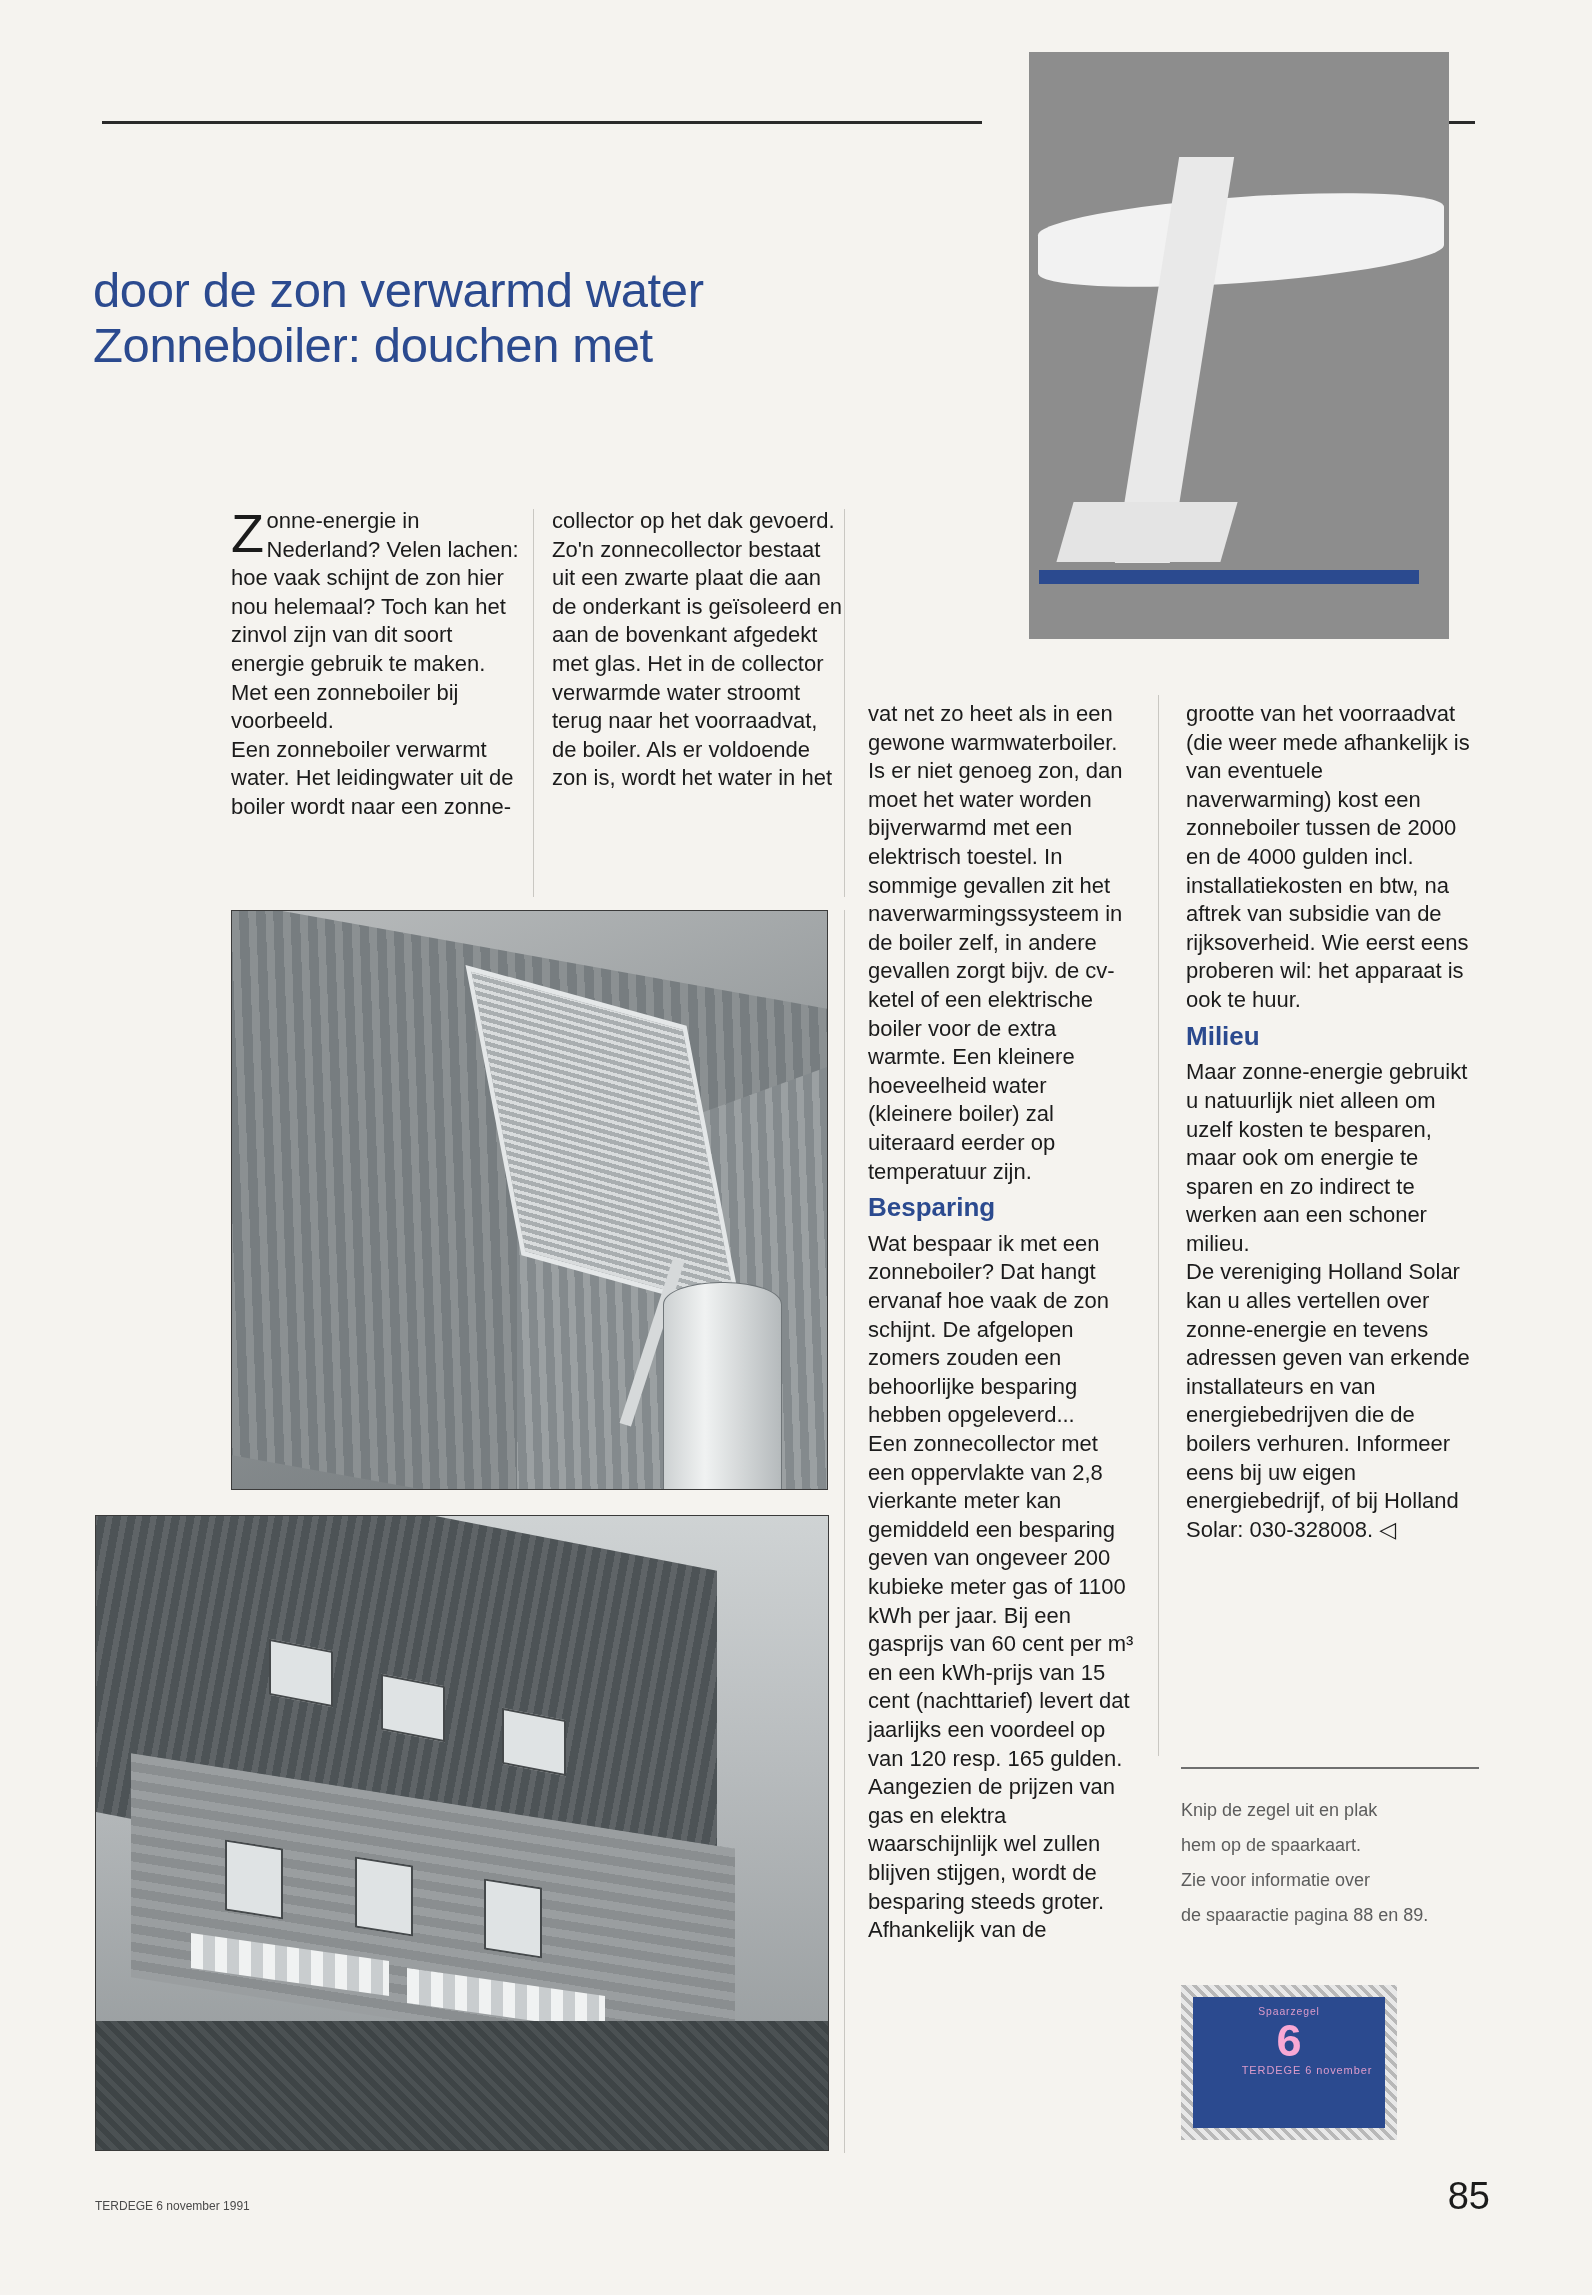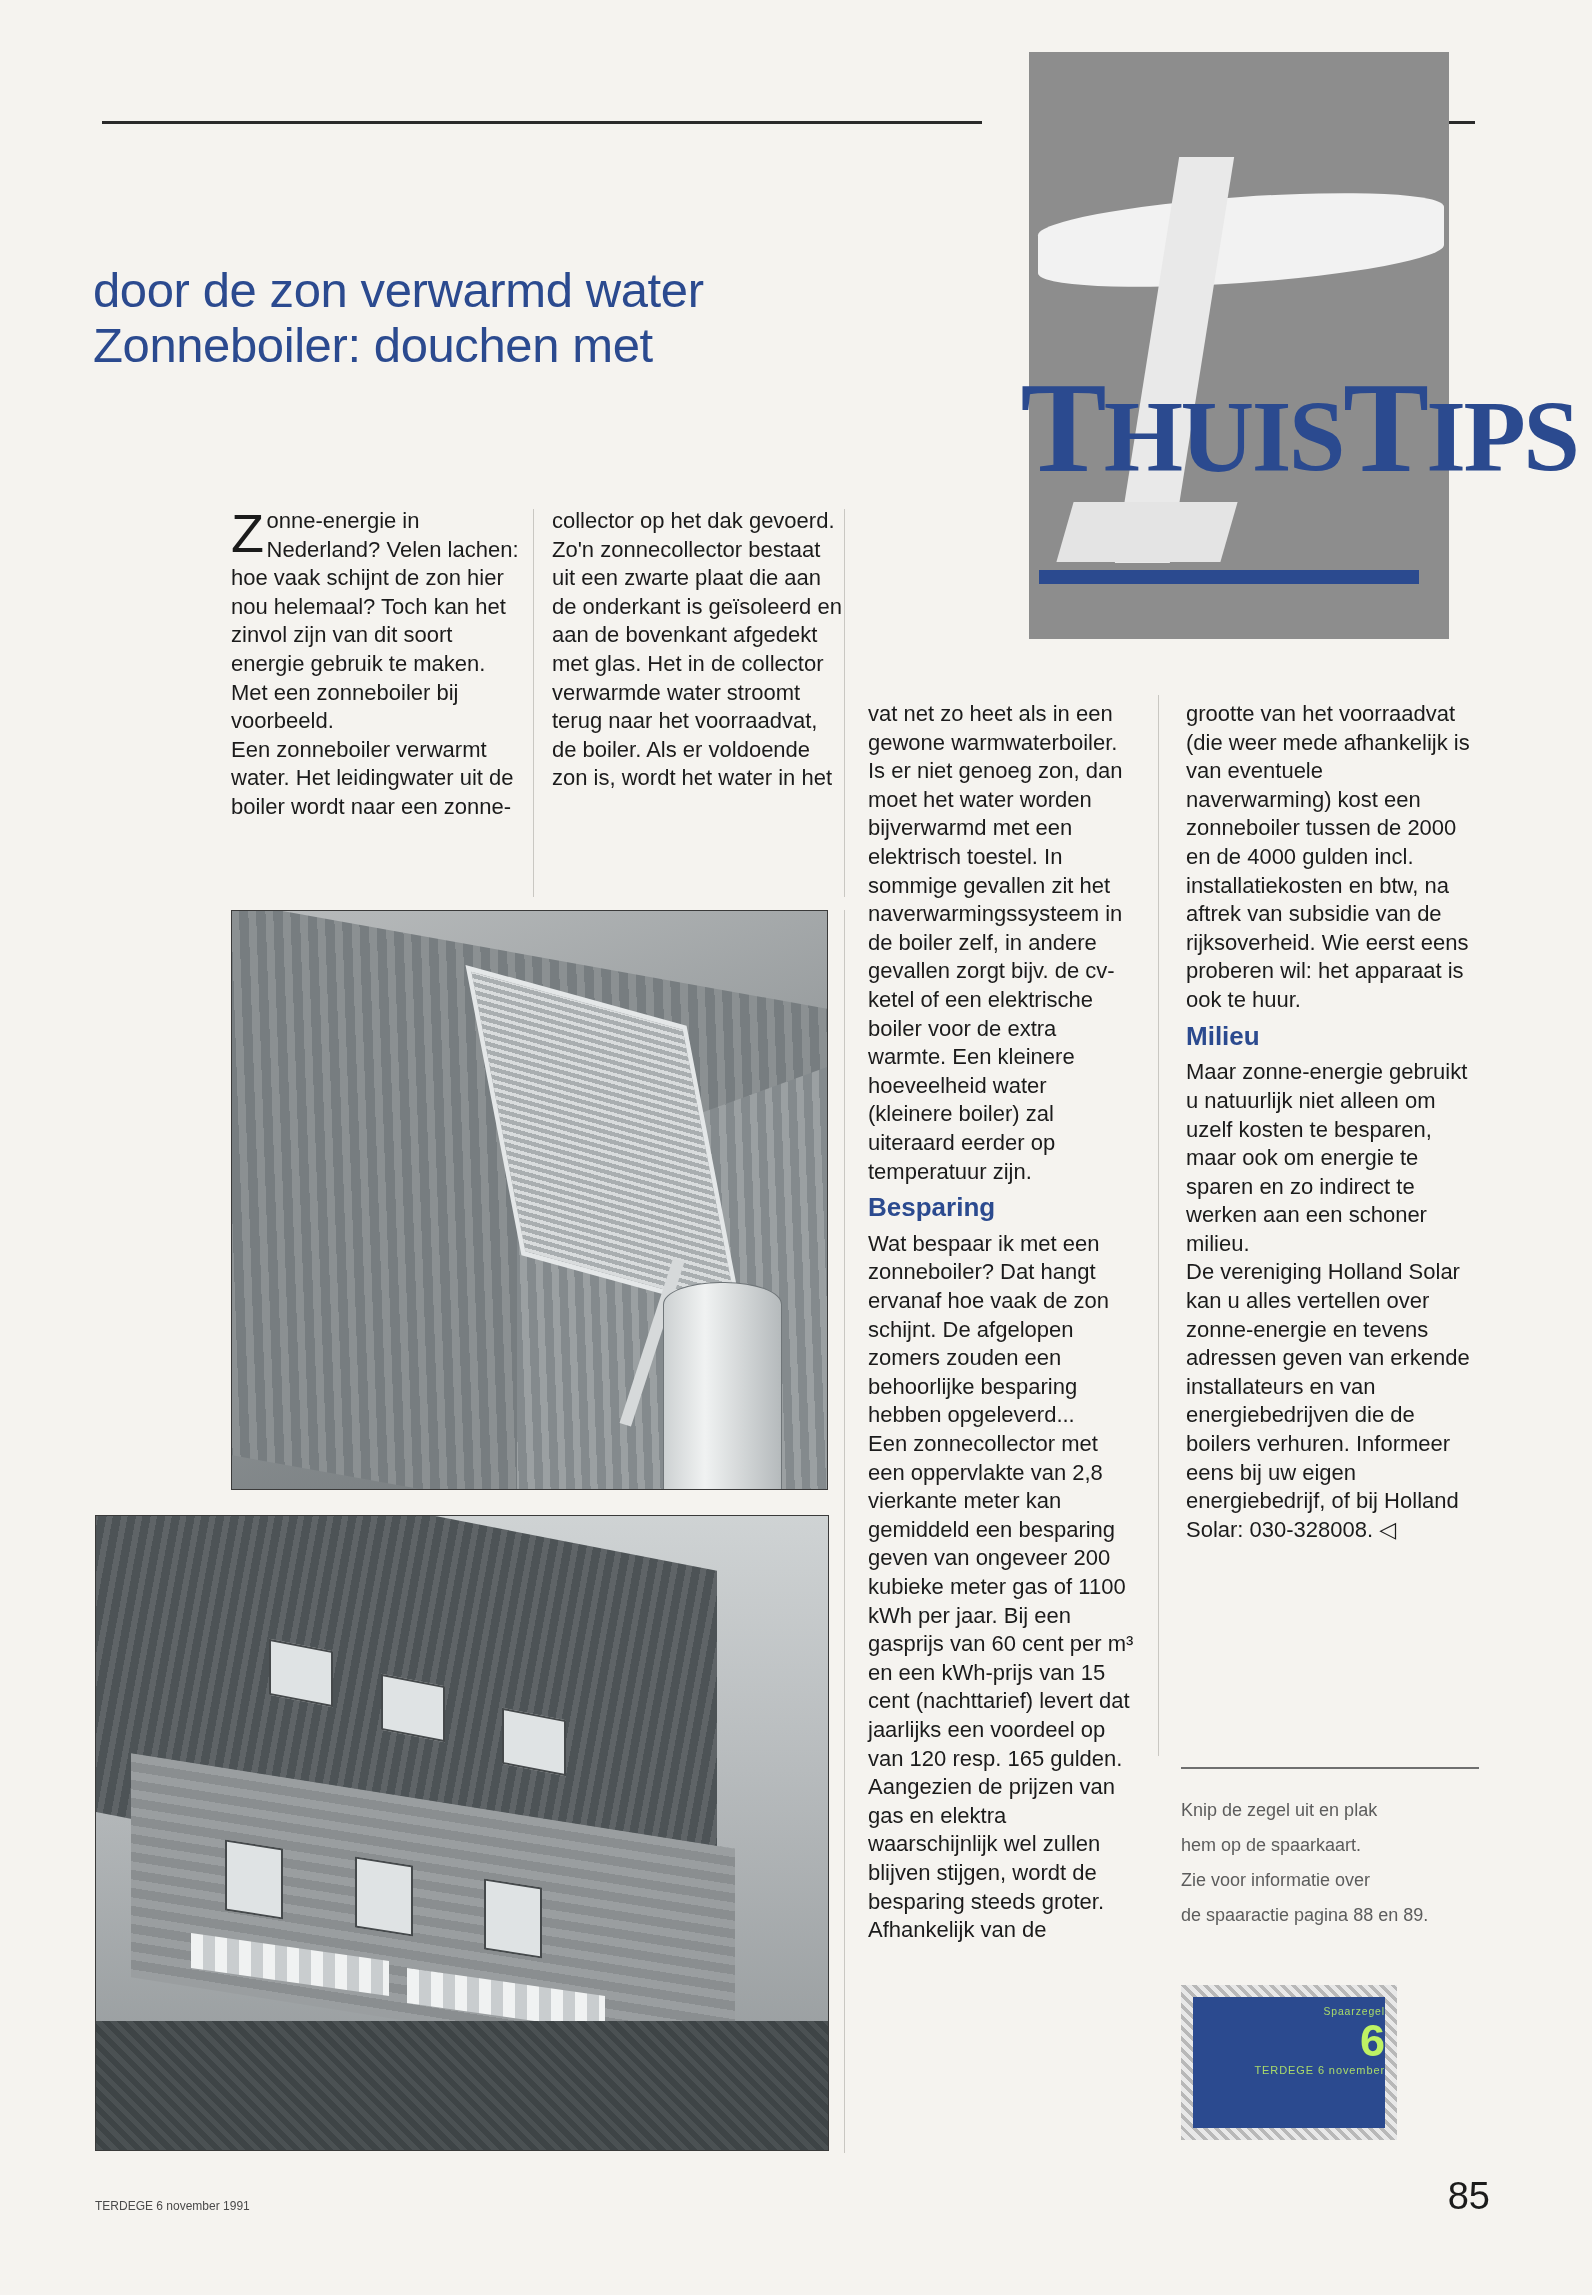--- a/index.html
+++ b/index.html
@@ -277,22 +277,22 @@
     height: 155px;
     background:
       repeating-linear-gradient(45deg,#b8b8b8 0px,#b8b8b8 3.5px,#e8e8e8 3.5px,#e8e8e8 7.8px);
     padding: 12px;
     box-sizing: border-box;
   }
   .stamp-inner {
     width: 100%;
     height: 100%;
     background: #2b4a8f;
-    color: #bef264;
-    text-align: right;
+    color: #f9a8d4;
+    text-align: center;
     position: relative;
   }
   .stamp-top { font-size: 10.4px; padding-top: 8.6px; letter-spacing: 0.9px; opacity: .85; }
   .stamp-num { font-size: 45px; font-weight: 700; line-height: 1.05; }
   .stamp-bot { font-size: 11px; letter-spacing: 0.9px; opacity: .85; padding-left: 36px; }
 
   
   .footer-left {
     position: absolute;
     left: 95px;
@@ -328,23 +328,20 @@
     <div>door de zon verwarmd water</div>
     <div>Zonneboiler: douchen met</div>
   </div>
 
   <div class="logo-block">
     <div class="logo-panel"></div>
     <div class="logo-swoosh"></div>
     <div class="logo-tstem">
       <div class="stroke1"></div>
       <div class="foot"></div>
-    </div>
-    <div class="logo-word">
-      <span class="cap">T</span><span>HUIS</span><span class="cap">T</span><span>IPS</span>
     </div>
     <div class="logo-bar"></div>
   </div>
 
   <div class="col-sep" style="left:533px; top:509px; height:388px;"></div>
   <div class="col-sep" style="left:844px; top:509px; height:388px;"></div>
   <div class="col-sep" style="left:1158px; top:695px; height:1061px;"></div>
   <div class="col-sep" style="left:844px; top:910px; height:1243px;"></div>
 
   <div class="col" id="col1">

